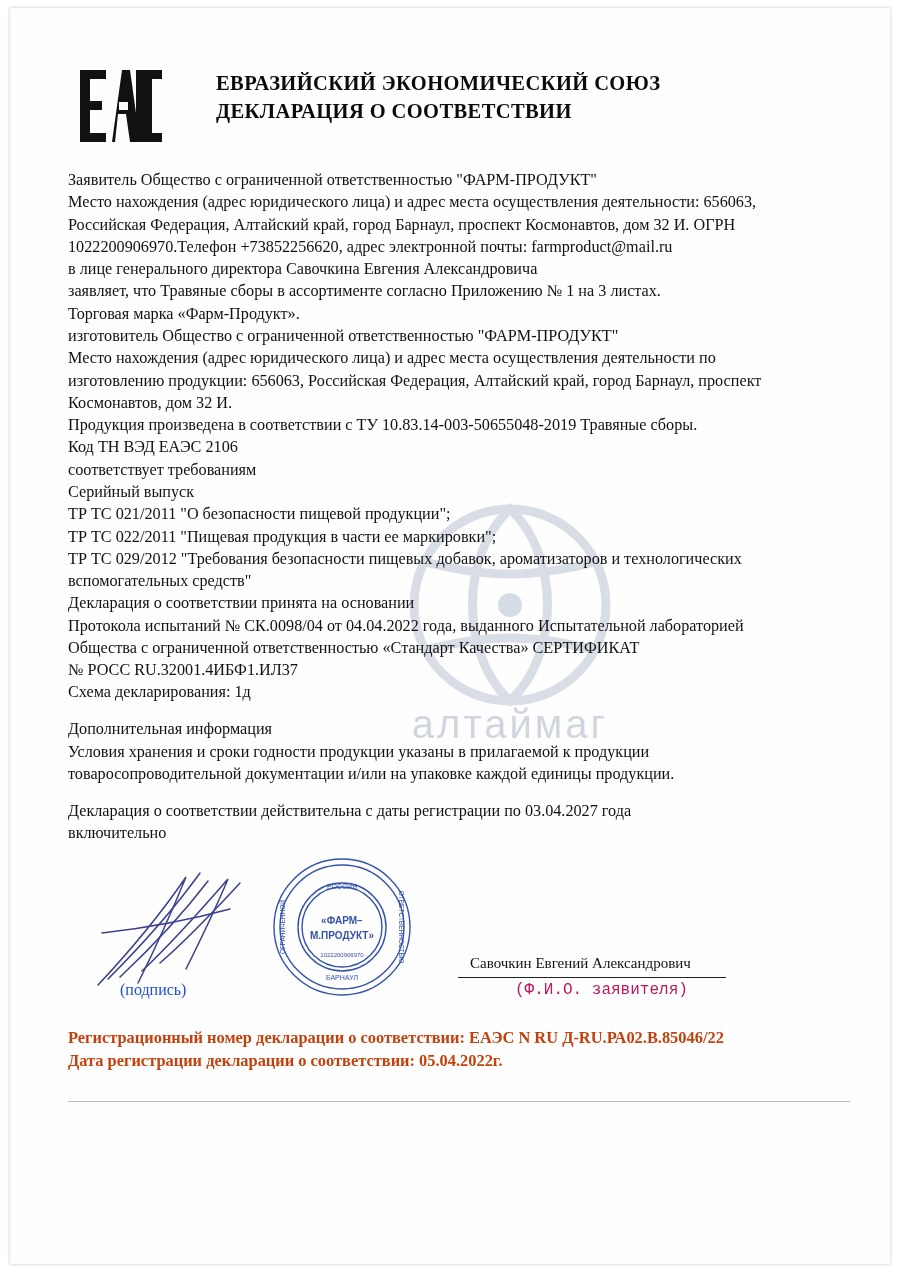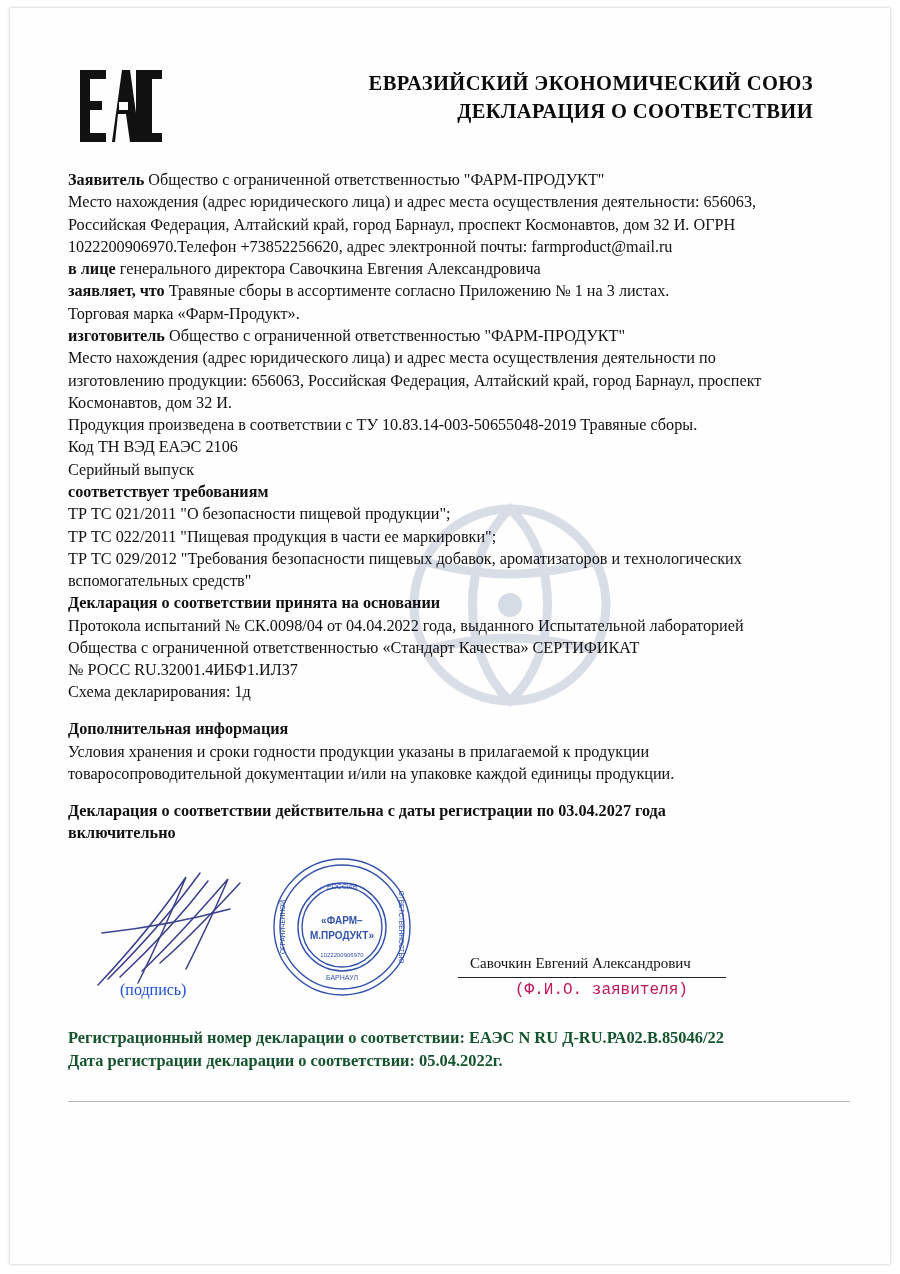--- a/index.html
+++ b/index.html
@@ -37,23 +37,23 @@
     height: 110px;
   }
   .eac-mark {
     position: absolute;
     left: 18px; top: 30px;
     width: 86px; height: 76px;
     color: #111;
   }
   .title-block {
     position: absolute;
-    left: 133px; top: 32px;
+    left: 156px; top: 32px;
     width: 620px;
-    text-align: right;
+    text-align: left;
     font-family: Liberation Serif, serif;
   }
   .title-line {
     font-weight: bold;
     font-size: 20.5px;
     letter-spacing: 0.4px;
     line-height: 1.35;
     color: #0b0b0b;
   }
 
@@ -61,21 +61,21 @@
   .body-text {
     position: relative;
     margin-top: 22px;
     padding-left: 8px;
     font-size: 16.2px;
     line-height: 1.345;
     color: #111;
     z-index: 3;
   }
   .p { margin: 0 0 0.5px 0; }
-  .b { font-weight: bold; }
+  .b { font-weight: normal; }
   .justify { text-align: justify; text-align-last: left; }
   .gap-med { margin-top: 15px; }
 
   
   .watermark {
     position: absolute;
     left: 170px; top: 432px;
     width: 560px; height: 400px;
     z-index: 1;
     pointer-events: none;
@@ -147,21 +147,21 @@
   }
 
   
   .reg-block {
     position: relative;
     margin-top: 8px;
     padding-left: 8px;
     font-size: 16.4px;
     font-weight: bold;
     line-height: 1.45;
-    color: #14532d;
+    color: #c2410c;
     z-index: 3;
   }
   .bottom-rule {
     margin: 28px 0 0 0;
     border-bottom: 1px solid #b9b9b9;
   }
 </style>
 </head>
 <body>
 
@@ -198,20 +198,21 @@
           <g fill="none" stroke="#d2d8e2" stroke-width="9" opacity="0.85">
             <circle cx="280" cy="135" r="96"></circle>
             <path d="M280 39 C230 85 230 185 280 231 C330 185 330 85 280 39 Z"></path>
             <path d="M196 92 C258 108 302 108 364 92"></path>
             <path d="M196 180 C258 164 302 164 364 180"></path>
           </g>
           <g fill="#d2d8e2" opacity="0.9">
             <circle cx="280" cy="135" r="12"></circle>
           </g>
         </svg>
+        <div class="wm-text">алтаймаг</div>
       </div>
 
       <div class="body-text">
 
         <p class="p">
           <span class="b">Заявитель</span>
           <span>Общество с ограниченной ответственностью "ФАРМ-ПРОДУКТ"</span>
         </p>
         <p class="p">Место нахождения (адрес юридического лица) и адрес места осуществления деятельности: 656063,</p>
         <p class="p">Российская Федерация, Алтайский край, город Барнаул, проспект Космонавтов, дом 32 И. ОГРН</p>
@@ -231,23 +232,23 @@
         <p class="p">
           <span class="b">изготовитель</span>
           <span>Общество с ограниченной ответственностью "ФАРМ-ПРОДУКТ"</span>
         </p>
         <p class="p">Место нахождения (адрес юридического лица) и адрес места осуществления деятельности по</p>
         <p class="p">изготовлению продукции: 656063, Российская Федерация, Алтайский край, город Барнаул, проспект</p>
         <p class="p">Космонавтов, дом 32 И.</p>
 
         <p class="p justify">Продукция произведена в соответствии с ТУ 10.83.14-003-50655048-2019 Травяные сборы.</p>
         <p class="p">Код ТН ВЭД ЕАЭС 2106</p>
+        <p class="p b">соответствует требованиям</p>
+
         <p class="p">Серийный выпуск</p>
-
-        <p class="p b">соответствует требованиям</p>
         <p class="p">ТР ТС 021/2011 "О безопасности пищевой продукции";</p>
         <p class="p">ТР ТС 022/2011 "Пищевая продукция в части ее маркировки";</p>
         <p class="p">ТР ТС 029/2012 "Требования безопасности пищевых добавок, ароматизаторов и технологических</p>
         <p class="p">вспомогательных средств"</p>
 
         <p class="p b">Декларация о соответствии принята на основании</p>
         <p class="p">Протокола испытаний № СК.0098/04 от 04.04.2022 года, выданного Испытательной лабораторией</p>
         <p class="p">Общества с ограниченной ответственностью «Стандарт Качества» СЕРТИФИКАТ</p>
         <p class="p">№ РОСС RU.32001.4ИБФ1.ИЛ37</p>
         <p class="p">Схема декларирования: 1д</p>

